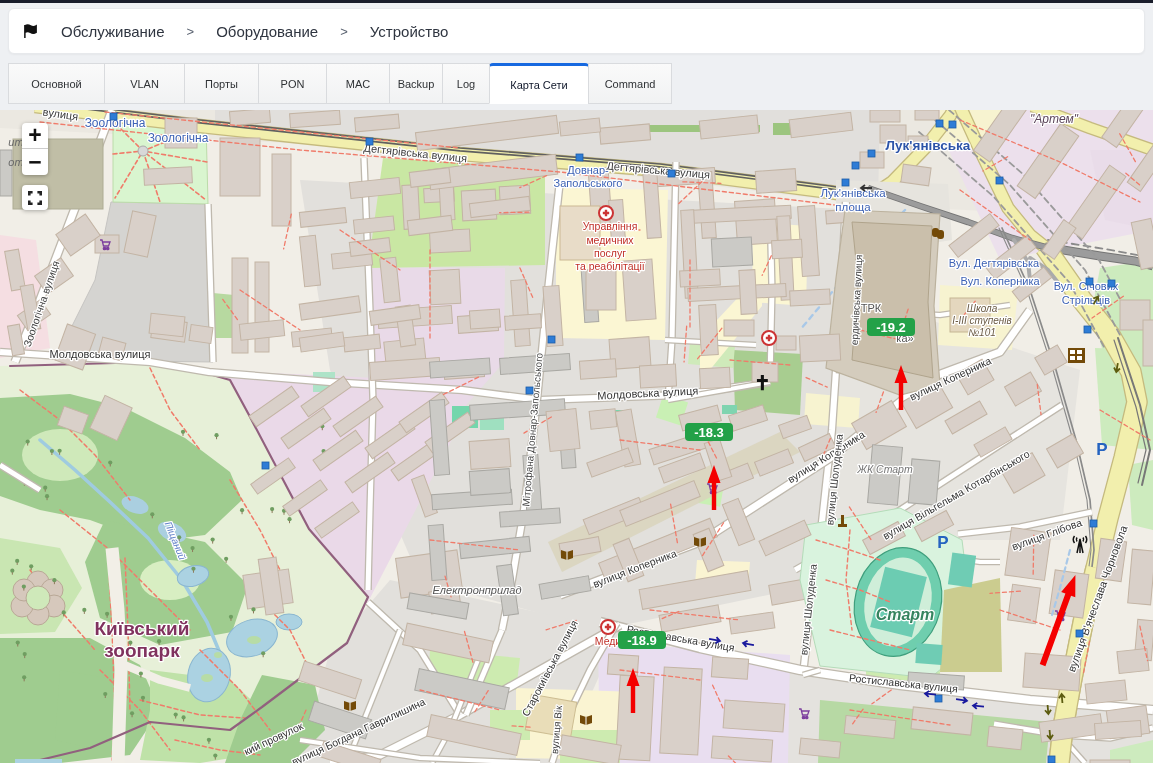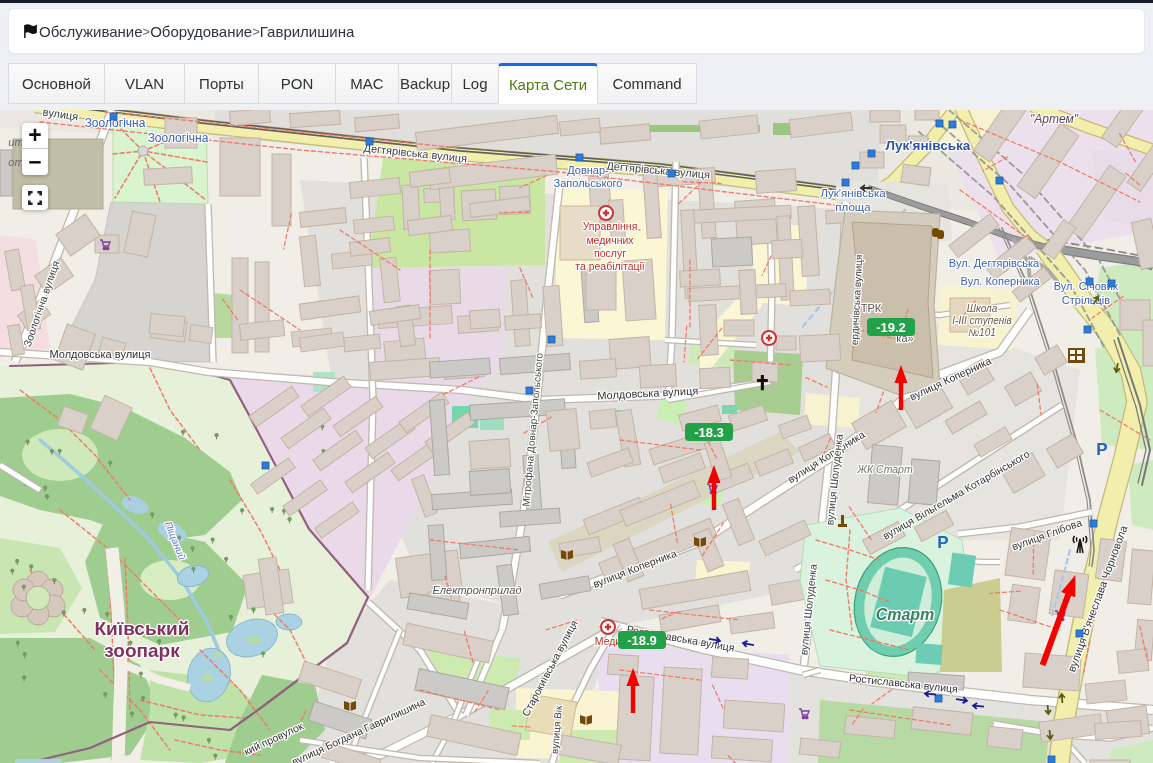--- a/index.html
+++ b/index.html
@@ -1,49 +1,49 @@
 <!DOCTYPE html>
 <html><head><meta charset="utf-8"><style>
 *{margin:0;padding:0;box-sizing:border-box}
 body{font-family:"Liberation Sans", sans-serif;background:#eef0f3;width:1153px;height:763px;overflow:hidden}
 .topbar{height:3px;background:#191d2b}
 .crumbcard{position:absolute;left:8px;top:8px;right:8px;height:46px;background:#fff;border:1px solid #e7e9ec;border-radius:6px;box-shadow:0 1px 2px rgba(0,0,0,.04);display:flex;align-items:center;padding-left:14px}
-.crumb{font-size:15px;color:#2f3540;display:flex;align-items:center;gap:0}
+.crumb{font-size:15px;color:#2f3540;display:flex;align-items:center;gap:22px}
 .crumb .sep{color:#5a6270;font-size:13px}
 .flag{width:15px;height:15px;margin-right:1px}
 .tabsrow{position:absolute;left:8px;top:63px;display:flex}
-.tab{height:41px;border:1px solid #d9dbde;background:linear-gradient(#fafafa,#f1f2f3);margin-right:-1px;display:flex;align-items:center;justify-content:center;font-size:15px;color:#2f3235}
-.tab.active{background:#fff;border-top:3px solid #1769e0;border-bottom:1px solid #fff;border-radius:4px 4px 0 0;color:#4d7c0f}
+.tab{height:41px;border:1px solid #d9dbde;background:linear-gradient(#fafafa,#f1f2f3);margin-right:-1px;display:flex;align-items:center;justify-content:center;font-size:11px;color:#2f3235}
+.tab.active{background:#fff;border-top:3px solid #1769e0;border-bottom:1px solid #fff;border-radius:4px 4px 0 0;color:#0f172a}
 .mapwrap{position:absolute;left:0;top:110px;width:1153px;height:653px;overflow:hidden;background:#f1eee7}
 .zbtn{position:absolute;width:26px;background:#fff;border:none;border-radius:4px;box-shadow:0 1px 4px rgba(0,0,0,.3);z-index:10}
 .zbtn div{height:26px;display:flex;align-items:center;justify-content:center;font-size:23px;font-weight:bold;color:#111}
 </style></head><body>
 <div class="topbar"></div>
 <div class="crumbcard">
     <div class="crumb">
 <svg class="flag" viewBox="0 0 16 16">
         <path d="M2 1v14M2 2c2-1.2 4-1.2 6 0s4 1.2 6 0v7c-2 1.2-4 1.2-6 0s-4-1.2-6 0z" fill="#111" stroke="#111" stroke-width="1.6"></path>
       </svg>
 <span>Обслуживание</span>
       <span class="sep">&gt;</span>
       <span>Оборудование</span>
       <span class="sep">&gt;</span>
-      <span>Гаврилишина</span>
+      <span>Устройство</span>
 </div>
   </div>
 <div class="tabsrow">
     <div class="tab" style="width:97px">Основной</div>
     <div class="tab" style="width:81px">VLAN</div>
     <div class="tab" style="width:75px">Порты</div>
-    <div class="tab" style="width:78px">PON</div>
+    <div class="tab" style="width:69px">PON</div>
     <div class="tab" style="width:64px">MAC</div>
     <div class="tab" style="width:54px">Backup</div>
     <div class="tab" style="width:48px">Log</div>
     <div class="tab active" style="width:100px">Карта Сети</div>
-    <div class="tab" style="width:100px">Command</div>
+    <div class="tab" style="width:84px">Command</div>
   </div>
 <div class="mapwrap"><svg width="1153" height="653" viewBox="0 0 1153 653" shape-rendering="auto">
       <rect width="1153" height="653" fill="#f1eee7"></rect>
       <polygon points="0,0 1153,0 1153,110 870,95 420,40 0,18" fill="#ebe8e1"></polygon>
       <polygon points="215,0 880,0 878,92 540,50 215,16" fill="#e1dfdc"></polygon>
       <polygon points="300,70 860,100 840,470 600,520 420,470 330,260" fill="#e2e0dc"></polygon>
       <polygon points="840,180 1080,260 1060,430 820,430" fill="#e6e4df"></polygon>
       <polygon points="390,470 620,520 560,653 300,653 330,540" fill="#e2e0dc"></polygon>
       <polygon points="780,560 1153,600 1153,653 760,653" fill="#e4e2de"></polygon>
       <polygon points="383,48 545,58 545,155 368,158" fill="#c9e7a3"></polygon>

